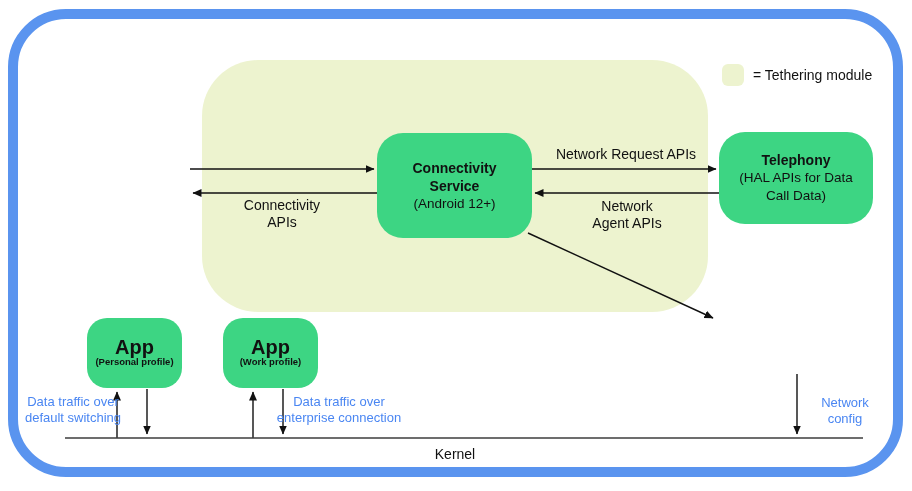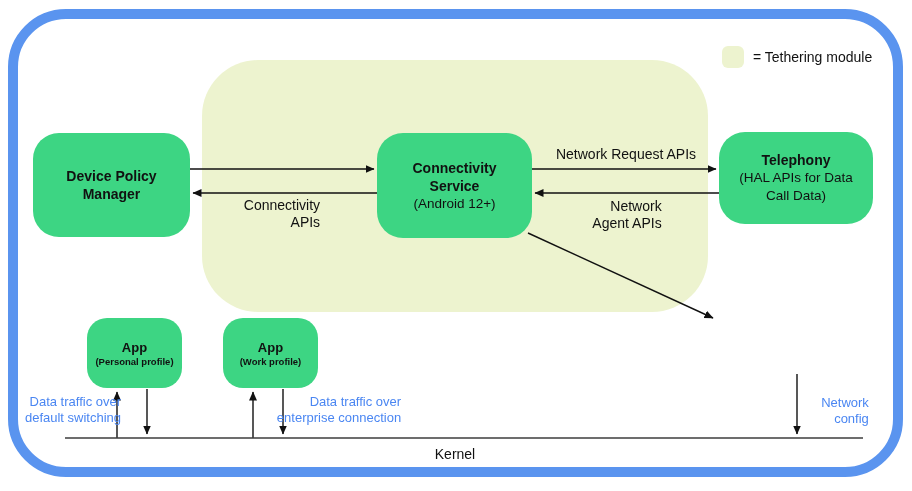--- a/index.html
+++ b/index.html
@@ -15,35 +15,35 @@
     font-family:"Liberation Sans", sans-serif;color:var(--ink);
   }
   .frame{
     position:absolute;left:8px;top:9px;width:875px;height:448px;
     border:10px solid var(--frame);border-radius:58px;background:transparent;
   }
   .module-bg{
     position:absolute;left:202px;top:60px;width:506px;height:252px;
     background:var(--module);border-radius:56px;
   }
-  .legend{position:absolute;left:722px;top:46px;display:flex;align-items:center;gap:9px;}
+  .legend{position:absolute;left:722px;top:64px;display:flex;align-items:center;gap:9px;}
   .legend-swatch{width:22px;height:22px;background:var(--module);border-radius:6px;}
   .legend-label{font-size:14px;white-space:nowrap;}
   .node{
     position:absolute;background:var(--green);border-radius:26px;
     display:flex;flex-direction:column;align-items:center;justify-content:center;
     text-align:center;
   }
   .node-title{font-weight:bold;font-size:14px;line-height:18px;}
   .node-sub{font-size:13.5px;line-height:18px;}
   .node-app{border-radius:20px;}
-  .node-app .node-title{font-size:13px;line-height:17px;text-align:center;}
+  .node-app .node-title{font-size:20px;line-height:17px;text-align:center;}
   .node-app .node-sub{font-size:9.5px;line-height:12px;font-weight:bold;}
   .lbl{
-    position:absolute;transform:translateX(-50%);text-align:right;
+    position:absolute;transform:translateX(-50%);text-align:center;
     font-size:14px;line-height:17px;white-space:nowrap;
   }
   .lbl span{display:block;}
   .lbl-blue{color:var(--blue-text);font-size:13px;line-height:16px;}
   svg.wires{position:absolute;left:0;top:0;pointer-events:none;}
 </style>
 </head>
 <body>
 
 <div class="canvas">
@@ -68,24 +68,20 @@
     <line x1="719" y1="193" x2="535" y2="193" stroke="#111" stroke-width="1.4" marker-end="url(#ah)"></line>
     <line x1="528" y1="233" x2="713" y2="318" stroke="#111" stroke-width="1.4" marker-end="url(#ah)"></line>
     <line x1="797" y1="374" x2="797" y2="434" stroke="#111" stroke-width="1.4" marker-end="url(#ah)"></line>
     <line x1="117" y1="438" x2="117" y2="392" stroke="#111" stroke-width="1.4" marker-end="url(#ah)"></line>
     <line x1="147" y1="389" x2="147" y2="434" stroke="#111" stroke-width="1.4" marker-end="url(#ah)"></line>
     <line x1="253" y1="438" x2="253" y2="392" stroke="#111" stroke-width="1.4" marker-end="url(#ah)"></line>
     <line x1="283" y1="389" x2="283" y2="434" stroke="#111" stroke-width="1.4" marker-end="url(#ah)"></line>
     <line x1="65" y1="438" x2="863" y2="438" stroke="#3c3c3c" stroke-width="1.3"></line>
   </svg>
 
-  <div class="node" style="left:33px;top:133px;width:157px;height:104px">
-    <div class="node-title">Device Policy</div>
-    <div class="node-title">Manager</div>
-  </div>
 
   <div class="node" style="left:377px;top:133px;width:155px;height:105px">
     <div class="node-title">Connectivity</div>
     <div class="node-title">Service</div>
     <div class="node-sub">(Android 12+)</div>
   </div>
 
   <div class="node" style="left:719px;top:132px;width:154px;height:92px">
     <div class="node-title">Telephony</div>
     <div class="node-sub">(HAL APIs for Data</div>

